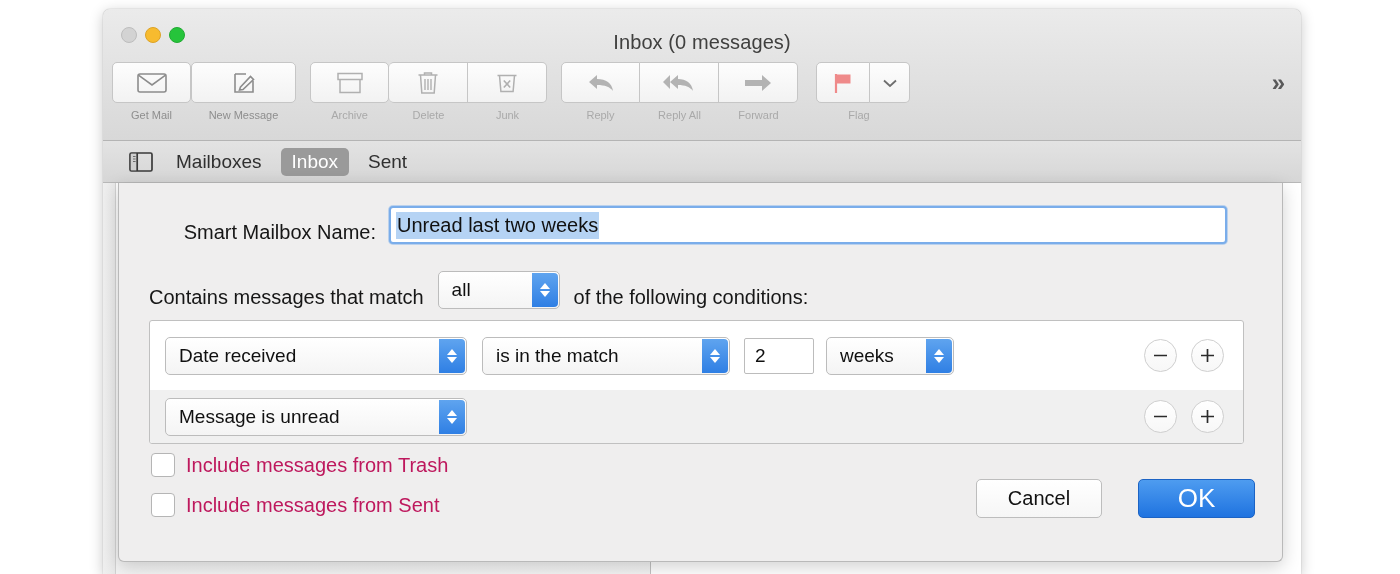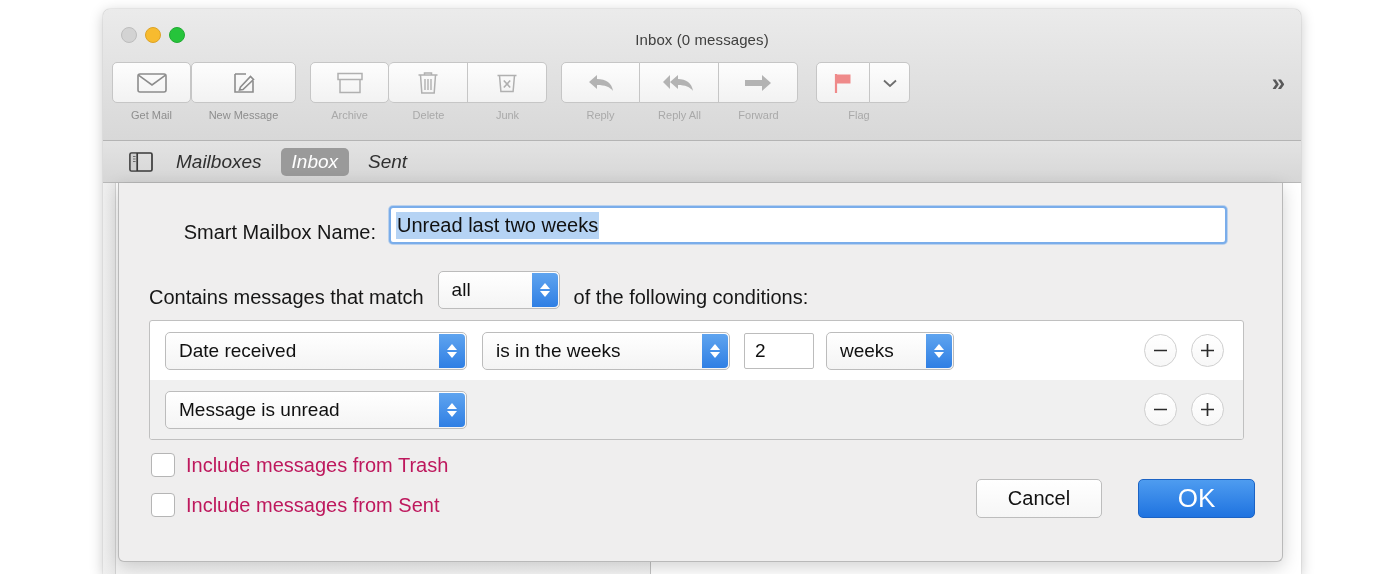--- a/index.html
+++ b/index.html
@@ -47,21 +47,21 @@
     display: block;
   }
   .light.close  { background: #d3d3d3; border: 1px solid #bdbdbd; }
   .light.min    { background: #f7bb2f; border: 1px solid #dda326; }
   .light.max    { background: #26c43b; border: 1px solid #22ab33; }
 
   #window-title {
     position: absolute;
     left: 0; right: 0; top: 22px;
     text-align: center;
-    font-size: 15px;
+    font-size: 20px;
     color: #40403f;
     letter-spacing: .1px;
   }
 
   
   #toolbar {
     position: absolute;
     left: 0; right: 0; top: 53px;
     height: 78px;
     display: flex;
@@ -140,21 +140,20 @@
     display: flex;
     align-items: center;
     padding-left: 26px;
     gap: 8px;
   }
   .tab-text {
     font-size: 19px;
     color: #303030;
     padding: 3px 11px;
     border-radius: 5px;
-    font-style: italic;
   }
   .tab-text.selected {
     background: #9a9a9a;
     color: #ffffff;
   }
 
   
   #content {
     position: relative;
     height: 392px;
@@ -282,26 +281,27 @@
     position: absolute;
     left: 30px; top: 137px;
     width: 1095px;
     border: 1px solid #c0c0c0;
     border-radius: 3px;
     background: #ffffff;
     box-sizing: border-box;
     overflow: hidden;
   }
   .cond-row {
-    height: 59px;
+    height: 53px;
     display: flex;
     align-items: center;
     padding-left: 15px;
     position: relative;
     box-sizing: border-box;
+    margin-top: 8px;
   }
   .cond-row.alt { background: #f0f0f0; }
   .pm-group {
     position: absolute;
     right: 19px;
     display: flex;
     gap: 14px;
     align-items: center;
   }
   .pm-btn {
@@ -548,21 +548,21 @@
 
         <div class="cond-row">
           <div class="popup" style="width:302px;margin-right:15px;">
             <span class="pv">Date received</span>
             <span class="stepper">
               <span class="chev-up"></span>
                 <span class="chev-dn"></span>
             </span>
           </div>
           <div class="popup" style="width:248px;margin-right:14px;">
-            <span class="pv">is in the weeks</span>
+            <span class="pv">is in the match</span>
             <span class="stepper">
               <span class="chev-up"></span>
                 <span class="chev-dn"></span>
             </span>
           </div>
           <div class="num-input">2</div>
           <div class="popup" style="width:128px;">
             <span class="pv">weeks</span>
             <span class="stepper">
               <span class="chev-up"></span>

